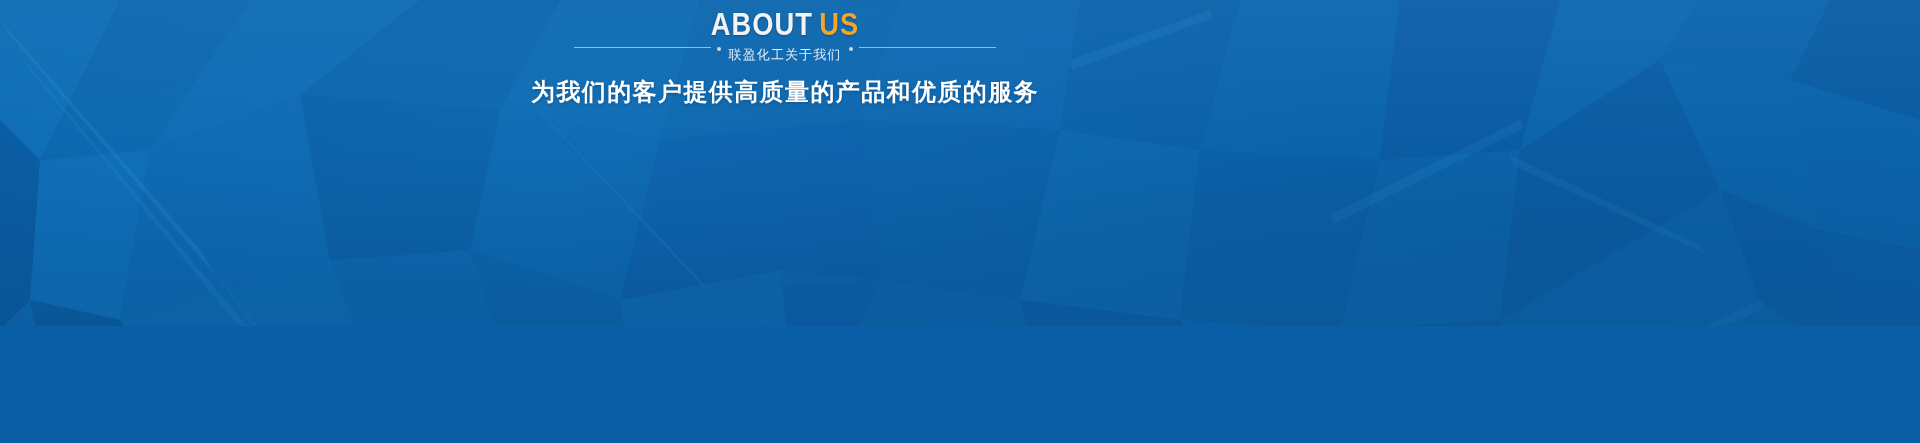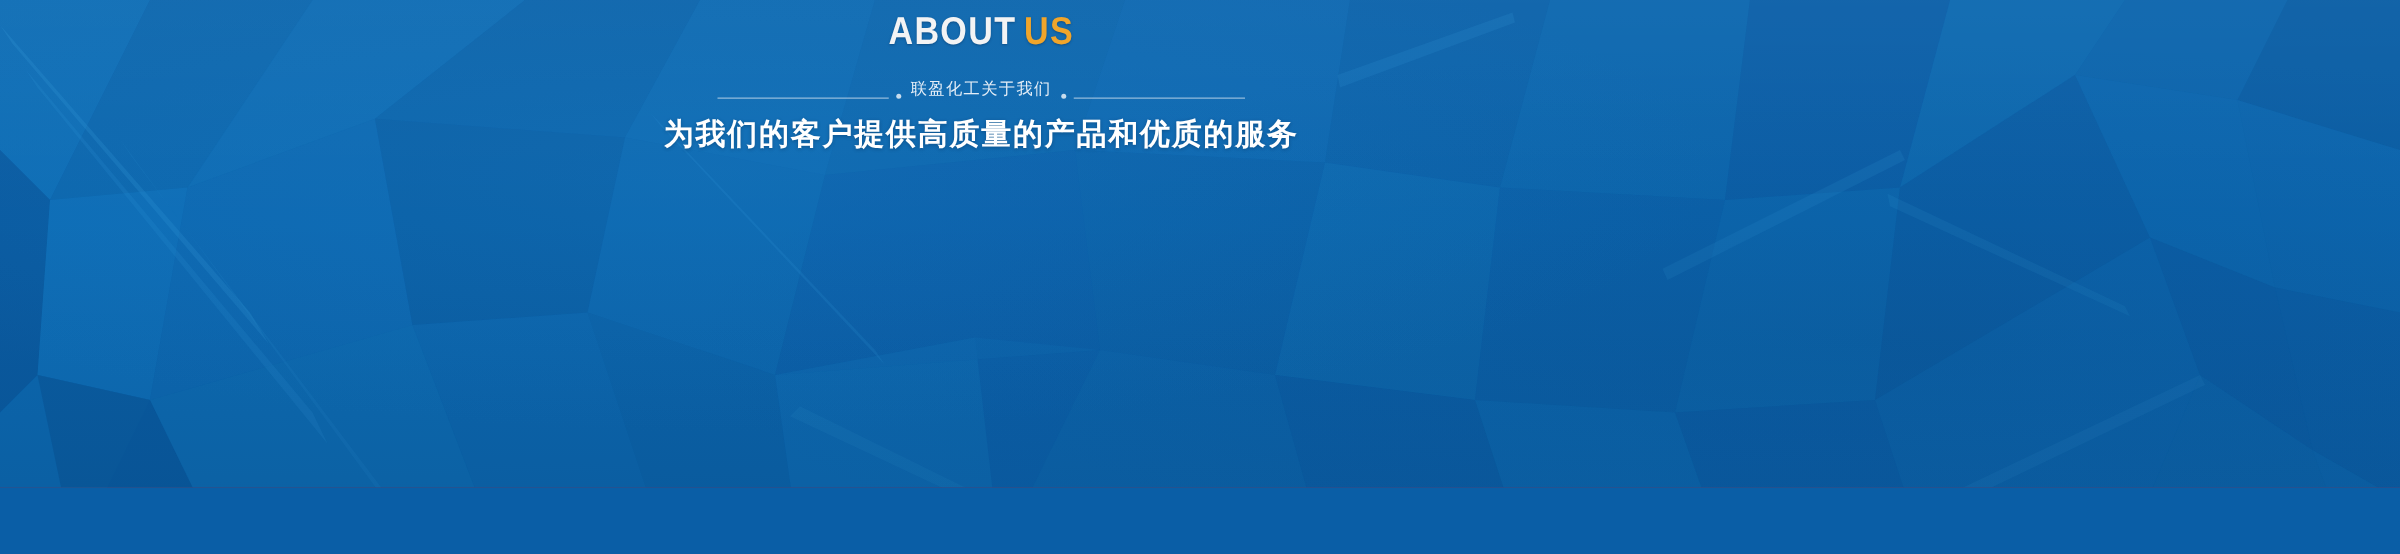--- a/index.html
+++ b/index.html
@@ -7,23 +7,23 @@
     padding: 0;
     background: #0a5ea6;
   }
   body {
     font-family: "Liberation Sans", "DejaVu Sans", sans-serif;
   }
 
   .banner {
     position: relative;
     width: 1920px;
-    height: 390px;
+    height: 326px;
     overflow: hidden;
-    background: #b91c1c;
+    background: #0f172a;
   }
 
   
   .poly-bg {
     position: absolute;
     inset: 0;
     width: 1920px;
     height: 443px;
     display: block;
   }
@@ -57,23 +57,23 @@
     letter-spacing: 1.2px;
     font-stretch: condensed;
     transform: scaleX(0.88);
     white-space: nowrap;
     text-shadow: 0 1px 2px rgba(0,26,58,0.35);
   }
   .title-en .w-about { color: #f2f3f4; }
   .title-en .w-us    { color: #f0a52b; margin-left: 7px; }
 
   .divider-row {
-    margin-top: 21px;
+    margin-top: 5px;
     display: flex;
-    align-items: flex-end;
+    align-items: flex-start;
     justify-content: center;
     gap: 0;
     white-space: nowrap;
   }
   .divider-line {
     width: 137px;
     height: 1px;
     background: rgba(226,236,245,0.62);
   }
   .divider-dot {

